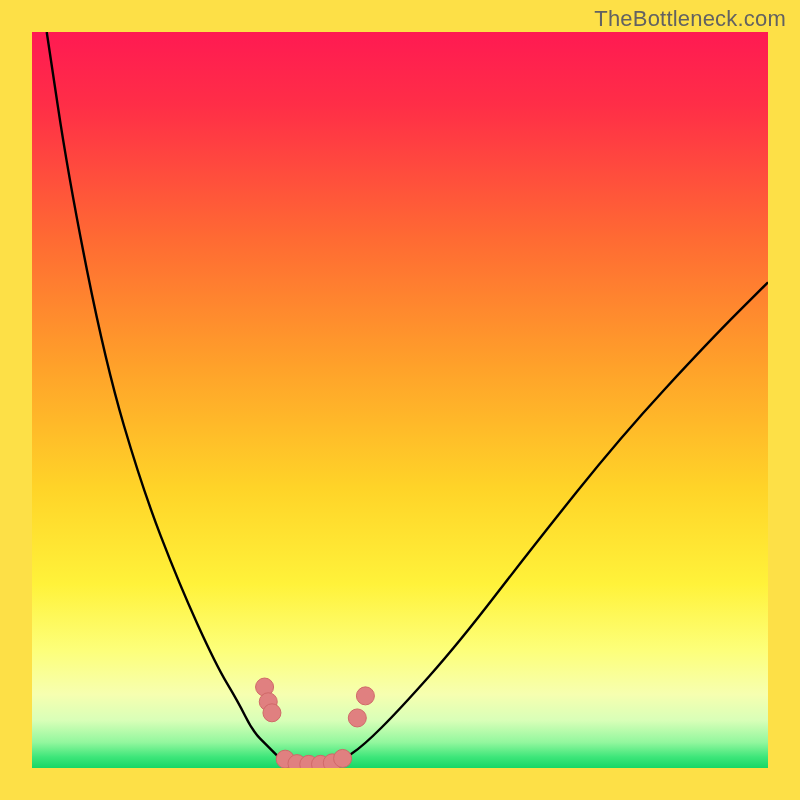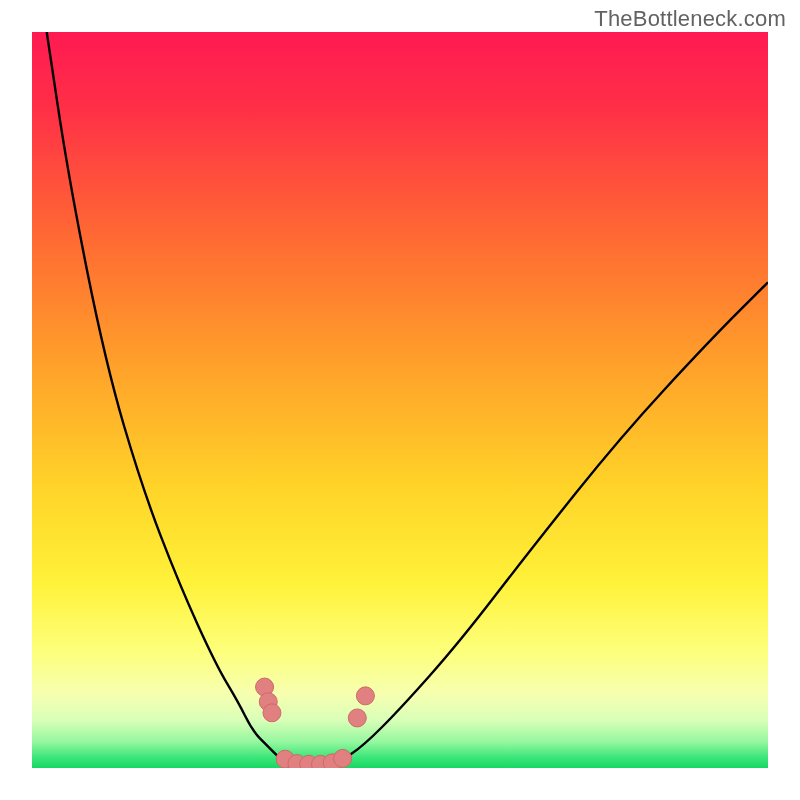--- a/index.html
+++ b/index.html
@@ -10,21 +10,21 @@
     background: #000;
     overflow: hidden;
     font-family: Arial, Helvetica, sans-serif;
   }
   .frame {
     position: absolute;
     left: 0;
     top: 0;
     width: 800px;
     height: 800px;
-    background: #ffffff;
+    background: #fde047;
   }
   .plot-area {
     position: absolute;
     left: 32px;
     top: 32px;
     width: 736px;
     height: 736px;
     overflow: hidden;
   }
   .gradient-bg {

